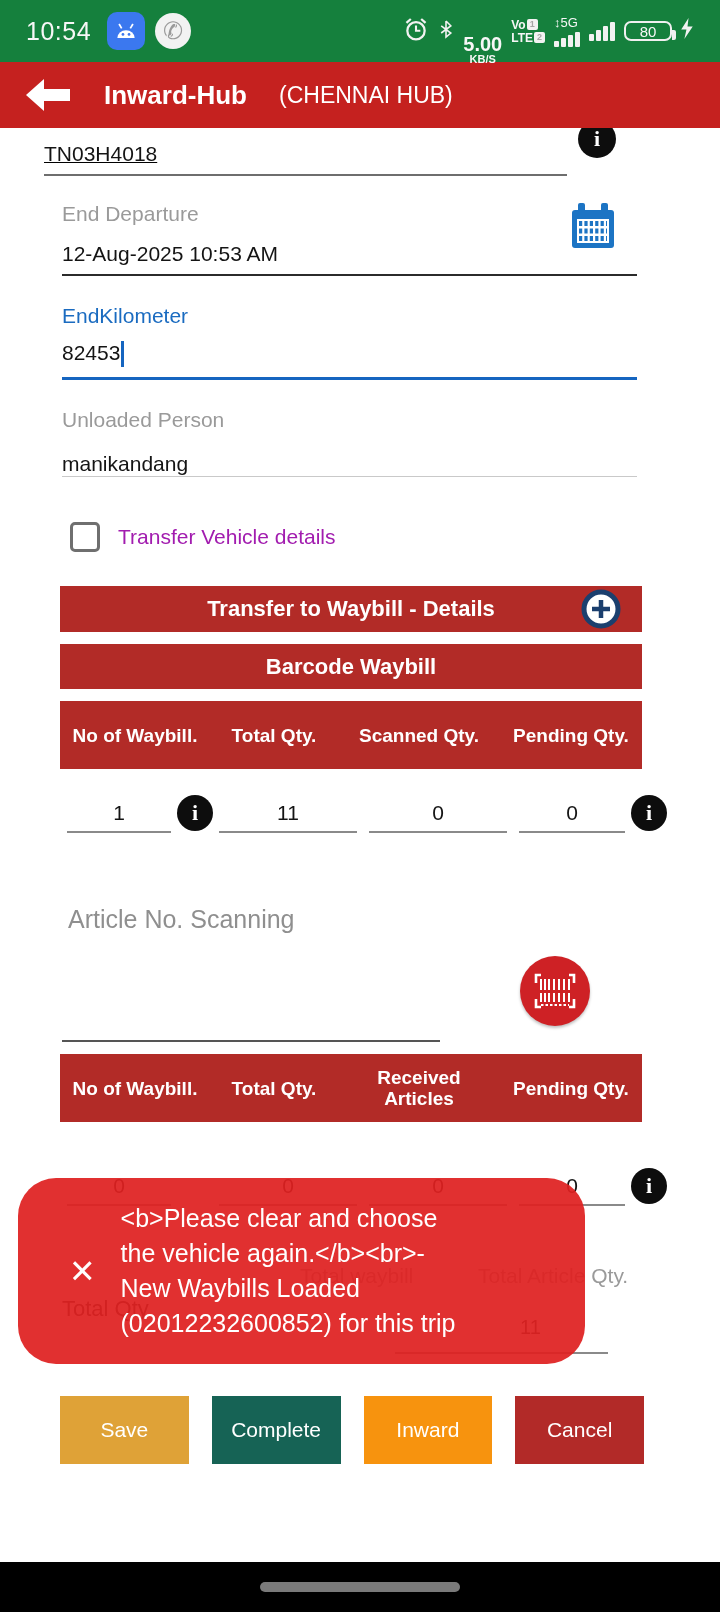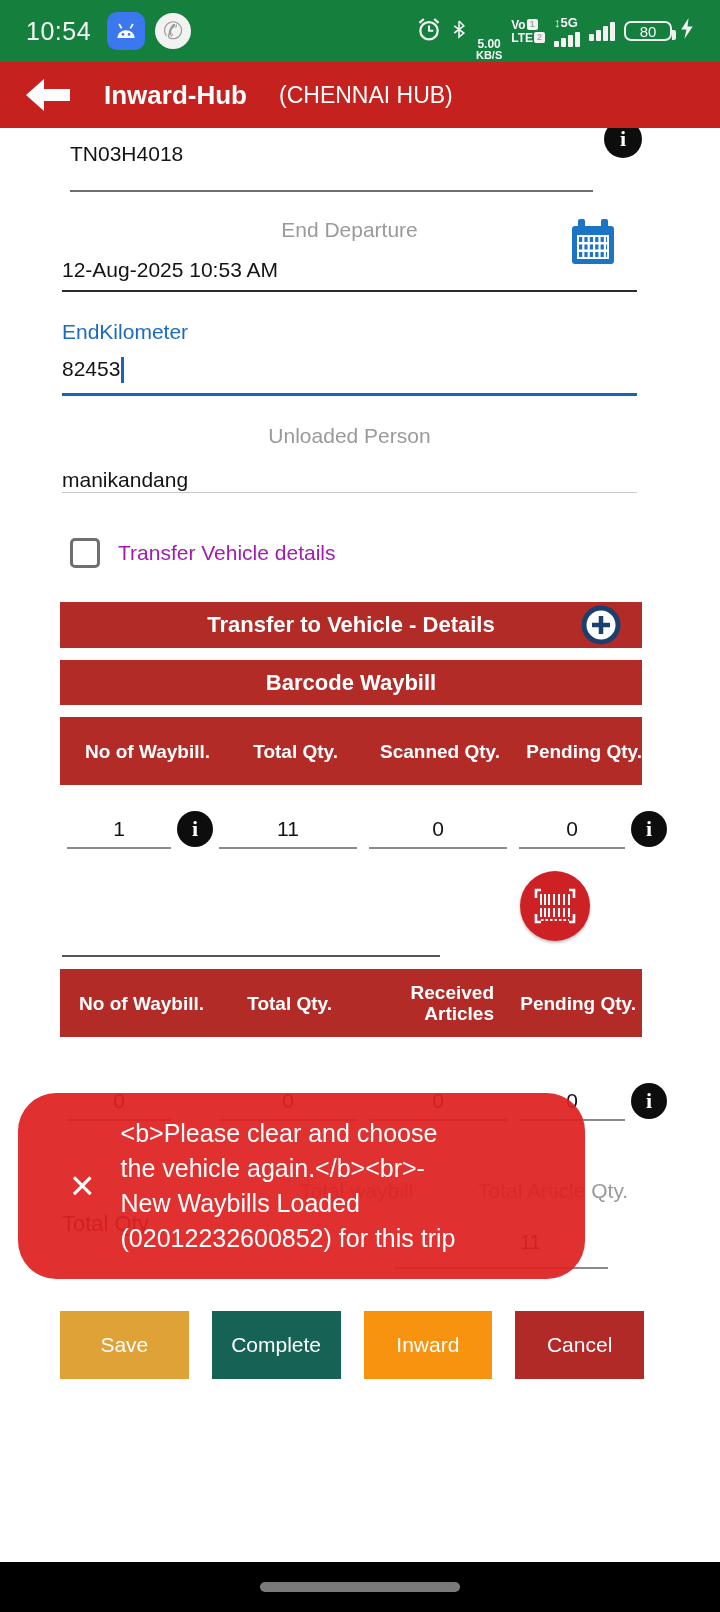--- a/index.html
+++ b/index.html
@@ -18,51 +18,51 @@
   }
   .sb-time{ font-size:25px; letter-spacing:.5px; }
   .sb-left-icons{ display:flex; align-items:center; gap:10px; margin-left:16px; }
   .msg-icon{ width:38px; height:38px; border-radius:10px; background:#3b78ef;
     display:flex; align-items:center; justify-content:center; }
   .phone-icon{ width:36px; height:36px; border-radius:50%; background:#f2f2f2;
     color:#9a9a9a; display:flex; align-items:center; justify-content:center;
     font-size:24px; }
   .sb-right{ margin-left:auto; display:flex; align-items:center; gap:9px; }
   .stack{ display:flex; flex-direction:column; align-items:center; line-height:1; }
-  .stack .big{ font-size:12px; font-weight:bold;margin-top:36px; }
+  .stack .big{ font-size:20px; font-weight:bold;margin-top:36px; }
   .stack .small{ font-size:11px; font-weight:bold; }
   .volte{ display:flex; flex-direction:column; line-height:1; gap:1px; }
   .volte-row{ display:flex; align-items:center; gap:1px; font-size:12px; font-weight:bold; }
   .badge{ background:#f2f2f2; color:#a5a5a5; font-size:9px; width:11px; height:11px;
     display:inline-flex; align-items:center; justify-content:center; border-radius:2px; }
   .sig{ display:flex; flex-direction:column; align-items:flex-start; line-height:1; }
-  .sig-label{ font-size:13px; font-weight:bold; }
+  .sig-label{ font-size:13px; font-weight:normal; }
   .bars{ display:flex; align-items:flex-end; gap:2px; height:18px; }
   .bars i{ display:block; width:5px; background:#f2f2f2; border-radius:1px; }
   .battery{ width:48px; height:20px; border:2px solid #f0f0f0; border-radius:7px;
     display:flex; align-items:center; justify-content:center; font-size:15px;
     position:relative; }
   .battery:after{ content:""; position:absolute; right:-6px; top:7px; width:4px;
     height:10px; background:#f0f0f0; border-radius:0 2px 2px 0; }
   
   .app-header{
     height:66px; background:#c5211f; color:#fff; display:flex; align-items:center;
     padding:0 26px; position:relative; z-index:4;
   }
   .back-btn{ margin-right:34px; display:flex; }
   .hdr-title{ font-size:26px; font-weight:bold; }
   .hdr-sub{ font-size:23px; margin-left:32px; font-weight:normal; }
   
   .content{ position:relative; z-index:1; }
-  .field-label{ color:#9a9a9a; font-size:21px;text-align:center; }
+  .field-label{ color:#9a9a9a; font-size:21px; }
   .blue-label{ color:#1a6bc0; font-size:21px; }
   .field-value{ color:#141414; font-size:21px; }
 
-  .tn-row{ margin:0 0 0 70px; width:523px; padding-top:14px; padding-bottom:24px;
-    border-bottom:2px solid #6e6e6e; position:relative; }
+  .tn-row{ margin:0 0 0 44px; width:523px; padding-top:14px; padding-bottom:8px;
+    border-bottom:2px solid #6e6e6e; position:relative;text-decoration:underline; }
   .tn-info{ position:absolute; left:534px; top:-8px; z-index:2; }
 
   .info-i{ width:38px; height:38px; border-radius:50%; background:#0d0d0d; color:#fff;
     display:inline-flex; align-items:center; justify-content:center;
     font-family:"Liberation Serif", serif; font-weight:bold; font-size:22px;
     flex:none; }
   .info-i.small{ width:36px; height:36px; }
 
   .ed-row{ margin:26px 0 0 62px; width:575px; border-bottom:2px solid #2b2b2b;
     padding-bottom:8px; position:relative; }
@@ -87,21 +87,21 @@
   .banner{ margin-left:60px; width:582px; background:#b22b27; color:#fff;
     font-weight:bold; text-align:center; }
   .banner1{ margin-top:33px; height:46px; line-height:46px; font-size:22px;
     position:relative; }
   .plus-btn{ position:absolute; right:20px; top:2px; display:flex; }
   .banner2{ margin-top:12px; height:45px; line-height:45px; font-size:22px; }
 
   .thead{ margin:12px 0 0 60px; width:582px; height:68px; background:#b22b27;
     color:#fff; font-weight:bold; font-size:19px;
     display:grid; grid-template-columns:150px 128px 162px 142px;
-    align-items:center; text-align:right; line-height:1.15; }
+    align-items:center; text-align:center; line-height:1.15; }
   .thead.tall .th{ padding:0 6px; }
 
   .values-row{ margin:26px 0 0 0; padding-left:67px; display:flex; align-items:flex-end; }
   .vcell{ text-align:center; font-size:21px; color:#141414; padding-bottom:6px;
     border-bottom:2px solid #8a8a8a; }
   .values-row .info-i{ margin:0 0 2px 6px; }
 
   .article-label{ margin:72px 0 0 68px; font-size:25px; color:#8f8f8f; }
   .scan-row{ margin:24px 0 0 60px; width:582px; position:relative; height:84px; }
   .scan-btn{ position:absolute; left:460px; top:-2px; width:70px; height:70px;
@@ -252,21 +252,21 @@
     <div class="field-label">Unloaded Person</div>
     <div class="field-value">manikandang</div>
   </div>
 
   <div class="checkbox-row">
     <span class="checkbox"></span>
     <span class="checkbox-label">Transfer Vehicle details</span>
   </div>
 
   <div class="banner banner1">
-    <span>Transfer to Vehicle - Details</span>
+    <span>Transfer to Waybill - Details</span>
     <span class="plus-btn">
       <svg width="42" height="42" viewBox="0 0 42 42">
         <circle cx="21" cy="21" r="17" fill="#ffffff" stroke="#1b3f6e" stroke-width="5"></circle>
         <line x1="21" y1="12" x2="21" y2="30" stroke="#1b3f6e" stroke-width="4.5"></line>
         <line x1="12" y1="21" x2="30" y2="21" stroke="#1b3f6e" stroke-width="4.5"></line>
       </svg>
     </span>
   </div>
 
   <div class="banner banner2">Barcode Waybill</div>
@@ -280,20 +280,21 @@
 
   <div class="values-row">
     <span class="vcell" style="width:104px">1</span>
     <span class="info-i small">i</span>
     <span class="vcell" style="width:138px; margin-left:6px">11</span>
     <span class="vcell" style="width:138px; margin-left:12px">0</span>
     <span class="vcell" style="width:106px; margin-left:12px">0</span>
     <span class="info-i small">i</span>
   </div>
 
+  <div class="article-label">Article No. Scanning</div>
   <div class="scan-row">
     <span class="scan-underline"></span>
     <span class="scan-btn">
       <svg width="44" height="40" viewBox="0 0 44 40">
         <path d="M8 4 H3 V12" fill="none" stroke="#fff" stroke-width="2.6"></path>
         <path d="M36 4 H41 V12" fill="none" stroke="#fff" stroke-width="2.6"></path>
         <path d="M8 36 H3 V28" fill="none" stroke="#fff" stroke-width="2.6"></path>
         <path d="M36 36 H41 V28" fill="none" stroke="#fff" stroke-width="2.6"></path>
         <g stroke="#fff" stroke-width="2">
           <line x1="8" y1="8" x2="8" y2="19"></line>

